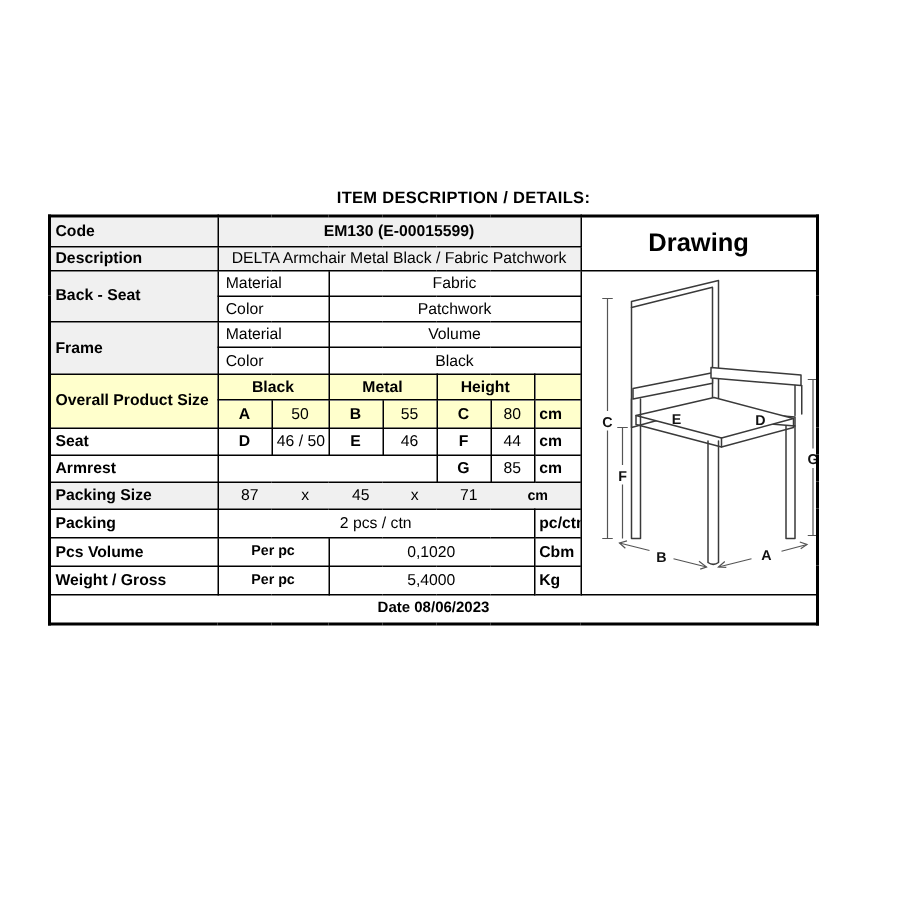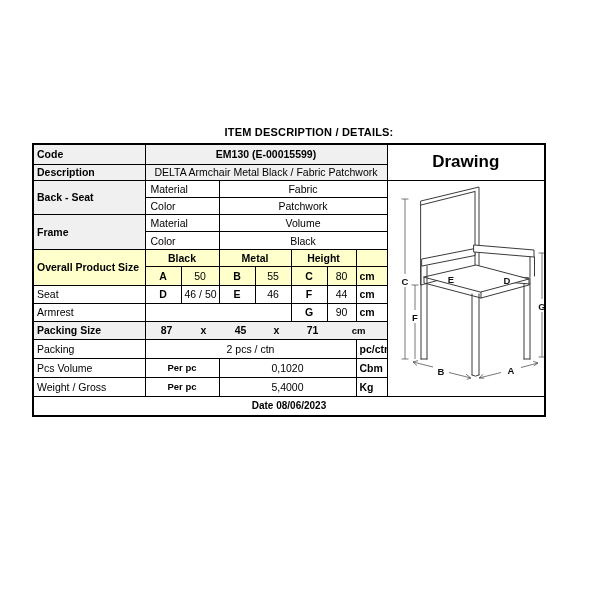--- a/index.html
+++ b/index.html
@@ -23,31 +23,31 @@
     border:2px solid var(--border);
   }
   table.spec td{
     border:1px solid var(--border);
     font-size:10.5px;
     vertical-align:middle;
     padding:0 3px;
     overflow:hidden;white-space:nowrap;
   }
   td.lbl{font-weight:bold;font-size:11px;padding-left:5px;}
-  td.lbl-sm{font-weight:normal;font-size:9.5px;padding-left:5px;}
+  td.lbl-sm{font-weight:bold;font-size:9.5px;padding-left:5px;}
   td.c{text-align:center;}
   td.b{font-weight:bold;margin-top:16px;}
   td.gray{background:var(--gray,#F0F0F0);}
   td.hl{background:var(--hl,#FFFFCC);}
   td.unit{font-weight:bold;font-size:9.5px;padding-left:4px;}
   td.val{font-size:10.5px;margin-left:27px;}
   td.drawing-cell{padding:0;vertical-align:top;}
 
   .pack-flex{display:flex;align-items:center;width:100%;font-size:10.5px;}
-  .pack-flex span{display:inline-block;text-align:center;font-weight:bold;}
+  .pack-flex span{display:inline-block;text-align:center;}
   .pf-1{width:36px}.pf-2{width:38px}.pf-3{width:36px}.pf-4{width:36px}.pf-5{width:36px}
   .pf-u{width:50px;font-weight:bold;font-size:9.5px;text-align:left;padding-left:6px;}
 
   .drawing-wrap{position:relative;width:158px;height:215px;}
   svg text{font-family:"Liberation Sans", sans-serif;font-size:9.5px;font-weight:bold;fill:#111;}
 </style>
 </head>
 <body>
 
 <div class="page-title">ITEM DESCRIPTION / DETAILS:</div>
@@ -171,21 +171,21 @@
     <td class="c val">46</td>
     <td class="c b">F</td>
     <td class="c val">44</td>
     <td class="unit">cm</td>
   </tr>
 
   <tr style="height:18px">
     <td class="lbl-sm">Armrest</td>
     <td colspan="4"></td>
     <td class="c b">G</td>
-    <td class="c val">90</td>
+    <td class="c val">85</td>
     <td class="unit">cm</td>
   </tr>
 
   <tr style="height:18px">
     <td class="lbl gray">Packing Size</td>
     <td colspan="7" class="gray">
       <div class="pack-flex">
         <span class="pf-1">87</span>
         <span class="pf-2">x</span>
         <span class="pf-3">45</span>

